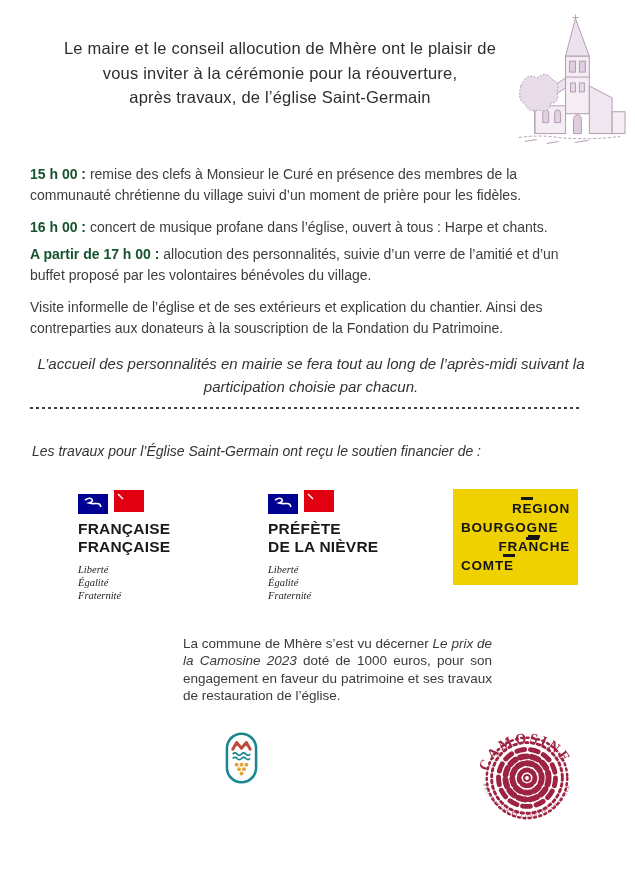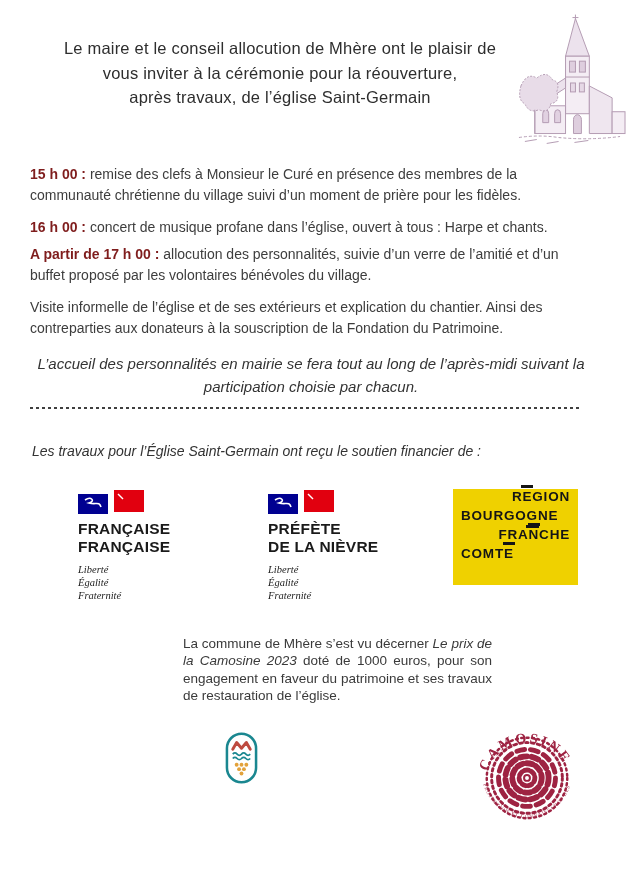--- a/index.html
+++ b/index.html
@@ -9,21 +9,21 @@
     margin:0 auto;overflow:hidden;
   }
   
   .title{
     position:absolute;left:15px;top:36px;width:530px;text-align:center;
     font-size:16.5px;line-height:24.5px;color:#2e2e2e;letter-spacing:.2px;
   }
   .church{position:absolute;right:8px;top:14px;width:114px;height:134px;}
   
   .para{position:absolute;left:30px;width:562px;font-size:14px;line-height:20.5px;color:#3d3d3d;}
-  .para b{color:#7f1d1d;font-weight:700;}
+  .para b{color:#14532d;font-weight:700;}
   .p1{top:150px;} .p2{top:203px;} .p3{top:230px;} .p4{top:283px;}
   .reception{
     position:absolute;left:30px;top:337px;width:562px;text-align:center;
     font-style:italic;font-size:15px;line-height:23px;color:#333;
   }
   .dashline{
     position:absolute;left:30px;top:407px;width:552px;height:2px;
     background:repeating-linear-gradient(90deg,#3f3f3f 0 3.5px,transparent 3.5px 6px);
   }
   .sponsor-intro{
@@ -31,21 +31,21 @@
   }
   
   .gov{position:absolute;top:490px;color:#1a1a1a;}
   .gov.rf{left:78px;} .gov.pref{left:268px;}
   .gov .flag{display:block;margin-bottom:4px;}
   .gov .gname{font-weight:800;font-size:15.5px;line-height:17.5px;letter-spacing:.2px;}
   .gov .motto{margin-top:8px;font-family:"Liberation Serif","DejaVu Serif",serif;
     font-style:italic;font-size:10.5px;line-height:13px;color:#222;}
   .region{
     position:absolute;left:453px;top:489px;width:125px;height:96px;background:#efd100;
-    display:flex;flex-direction:column;justify-content:flex-start;gap:4px;
+    display:flex;flex-direction:column;justify-content:center;gap:4px;
     padding:0 8px;box-sizing:border-box;color:#151515;
     font-weight:800;font-size:13.5px;letter-spacing:.8px;line-height:15px;
   }
   .region .rline{white-space:nowrap;}
   .r-right{align-self:flex-end;} .r-left{align-self:flex-start;}
   .barA,.barB{position:relative;display:inline-block;}
   .barA::before{content:"";position:absolute;left:-1px;right:-1px;top:-4.5px;height:3px;background:#151515;}
   .barB::after{content:"";position:absolute;left:-1px;right:-1px;bottom:-4.5px;height:3px;background:#151515;}
   
   .award{

